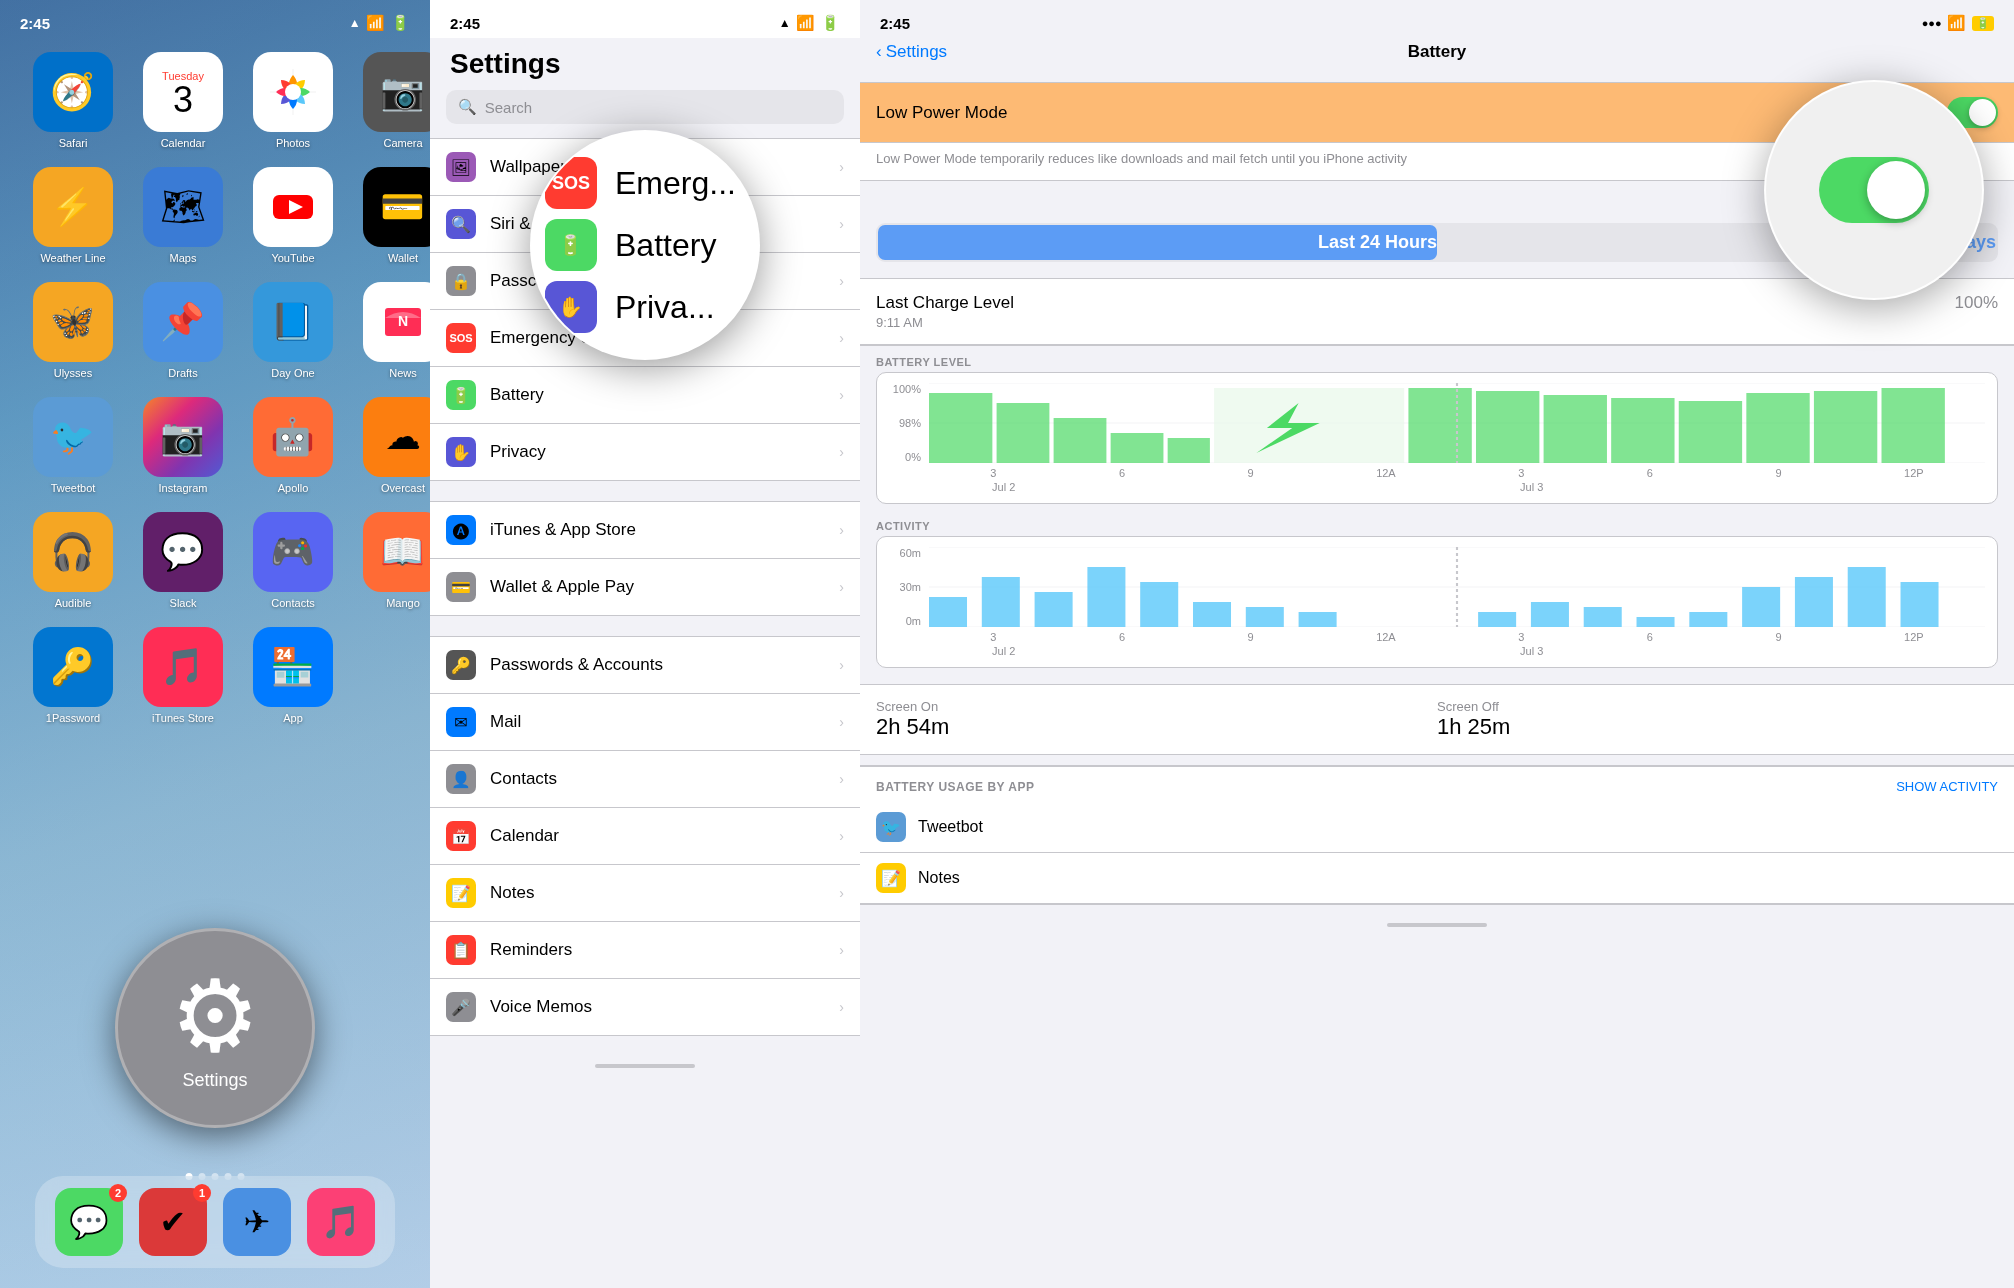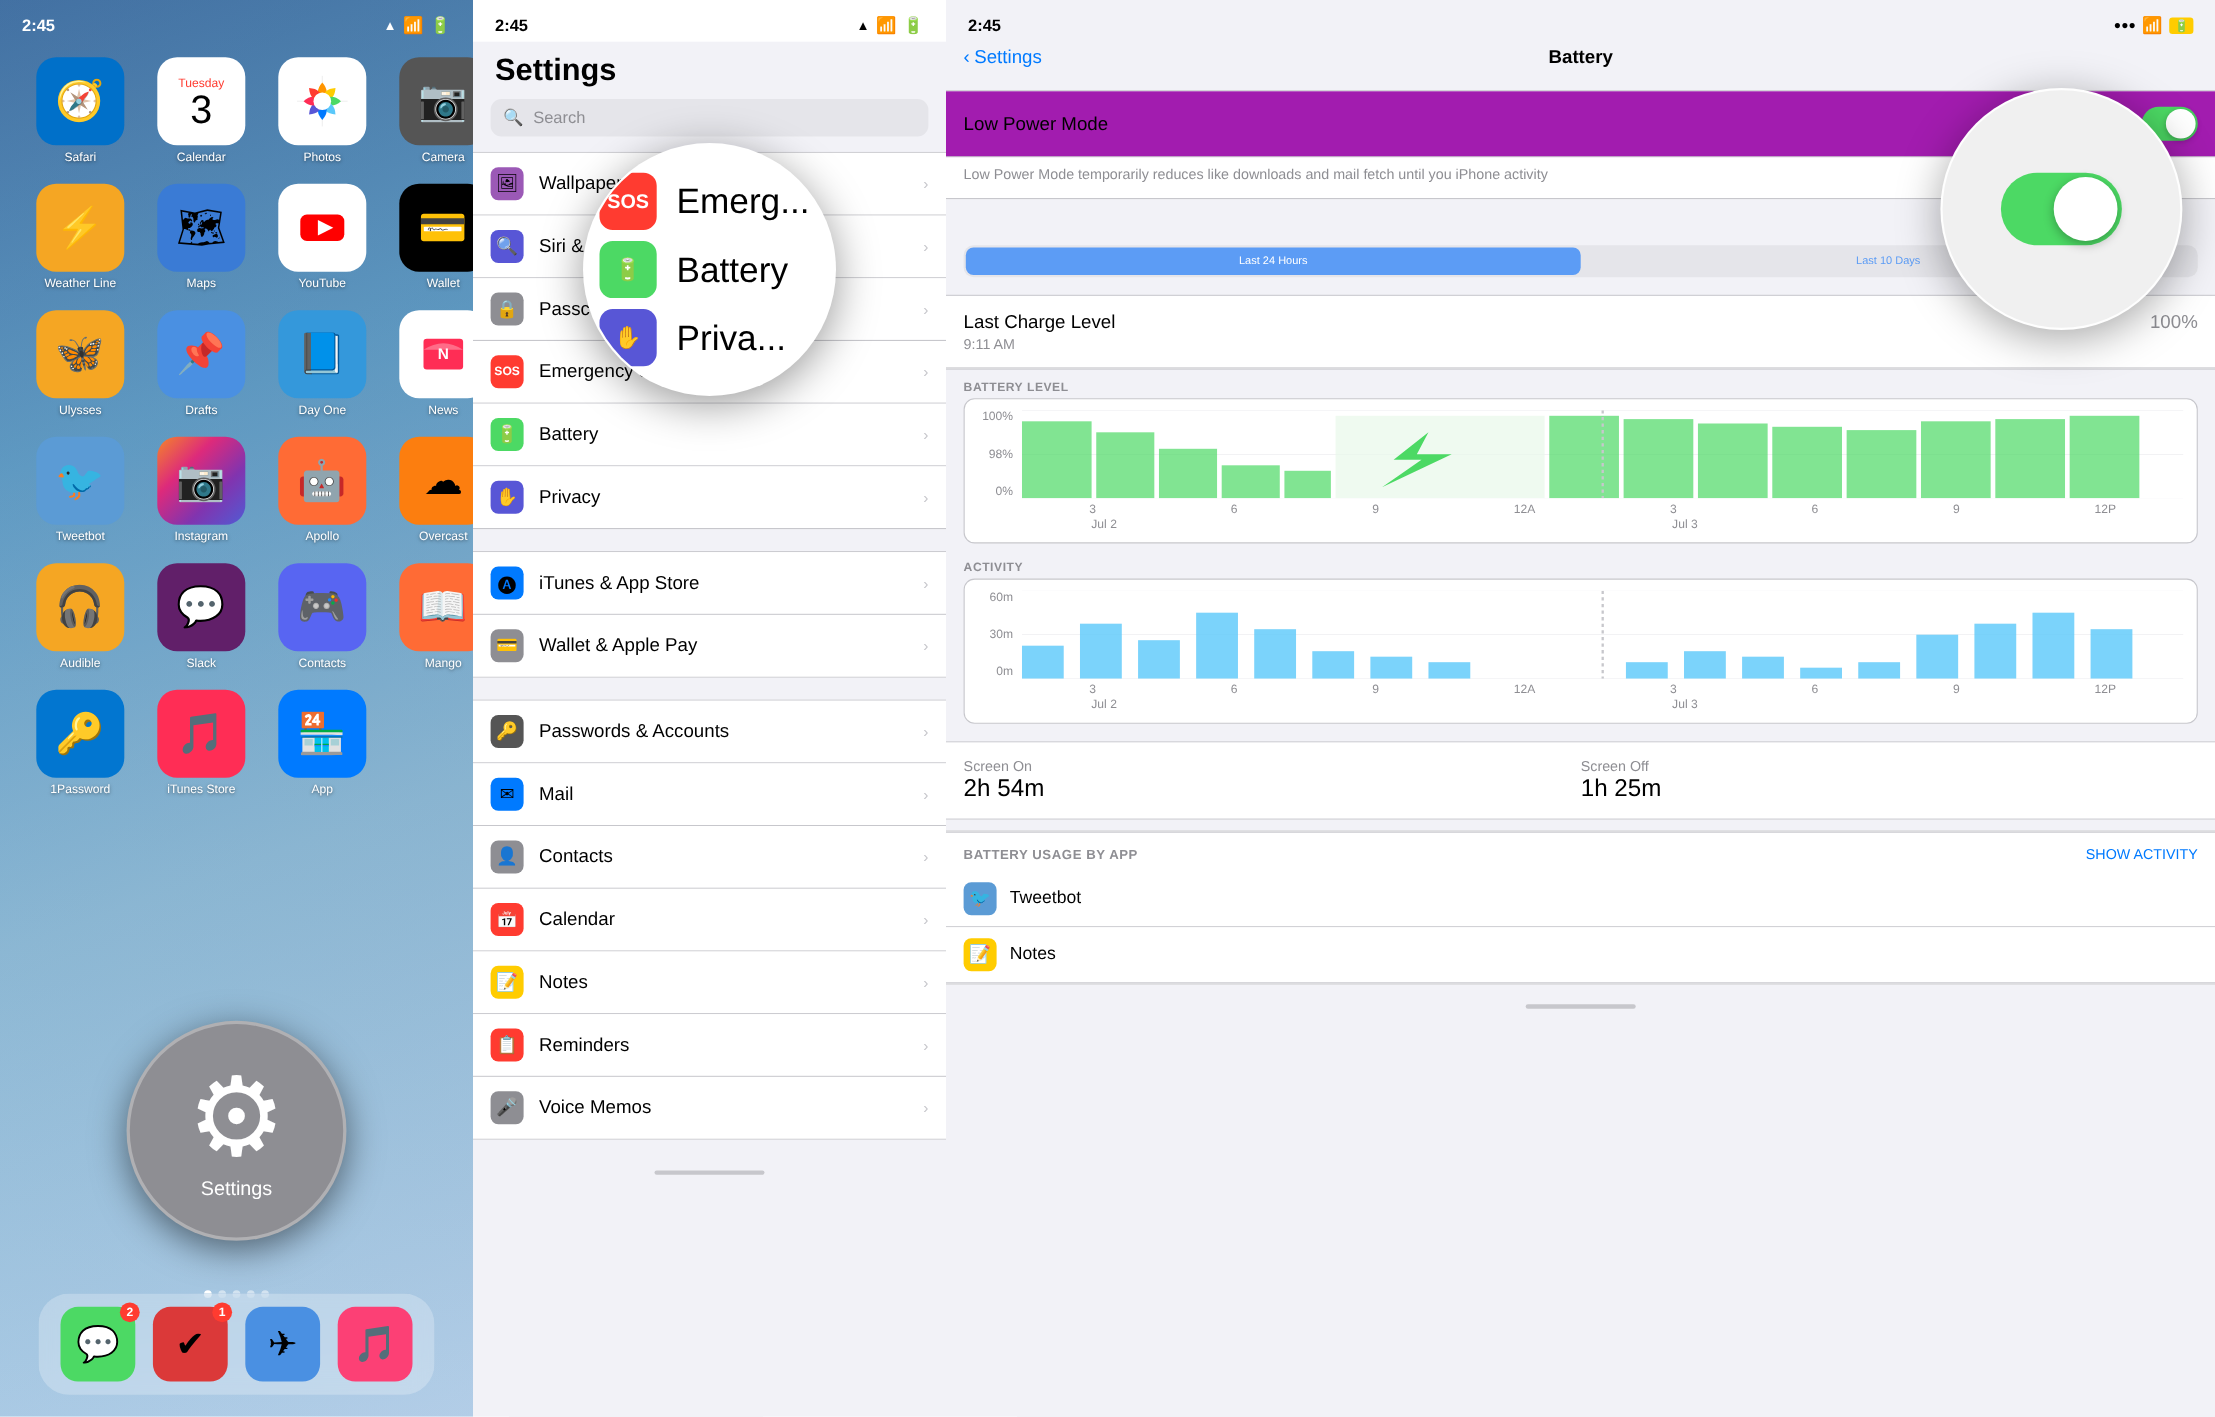--- a/index.html
+++ b/index.html
@@ -327,21 +327,21 @@
       background: white;
       margin: 10px 0;
       border-top: 0.5px solid #c7c7cc;
       border-bottom: 0.5px solid #c7c7cc;
     }
     .battery-row {
       display: flex;
       align-items: center;
       padding: 14px 16px;
       border-bottom: 0.5px solid #c7c7cc;
-      background: #a21caf;
+      background: #fdba74;
     }
     .battery-row:last-child { border-bottom: none; }
     .battery-row-label {
       flex: 1;
       font-size: 17px;
       color: #000;
     }
     .toggle-switch {
       width: 51px;
       height: 31px;
@@ -370,25 +370,25 @@
     
     .tab-row {
       display: flex;
       margin: 16px;
       background: #e5e5ea;
       border-radius: 9px;
       padding: 2px;
     }
     .tab-btn {
       flex: 1;
-      text-align: center;
+      text-align: right;
       padding: 7px 0;
       border-radius: 7px;
-      font-size: 10px;
-      font-weight: 400;
+      font-size: 18px;
+      font-weight: 700;
       cursor: pointer;
     }
     .tab-btn.active {
       background: #5c9cf5;
       color: white;
     }
     .tab-btn.inactive {
       color: #5c9cf5;
       background: transparent;
     }

